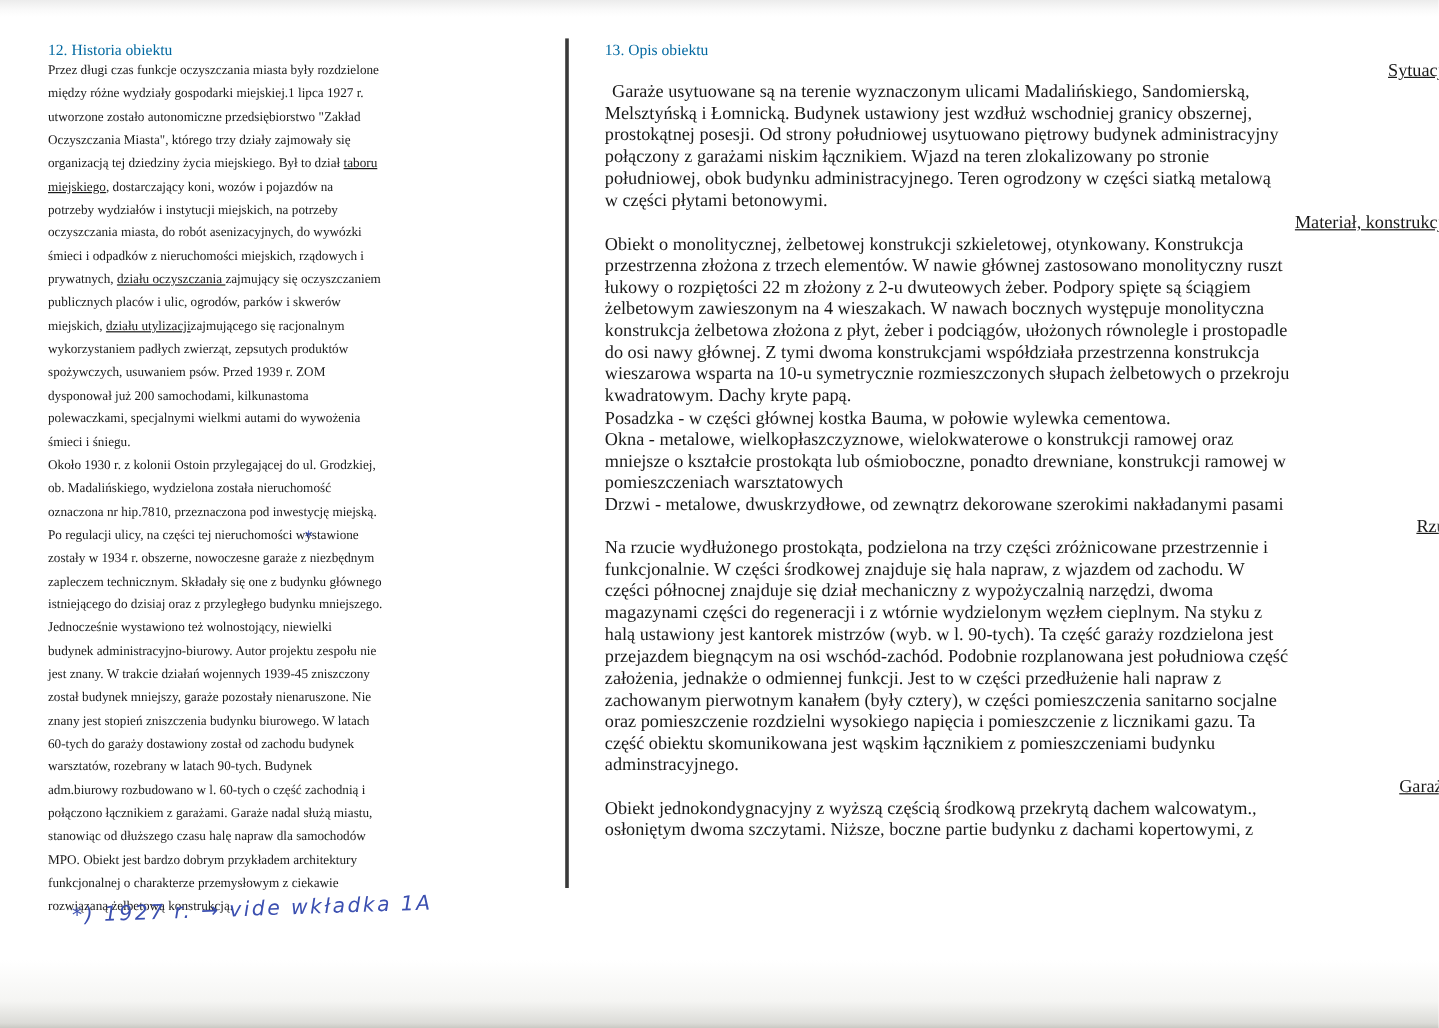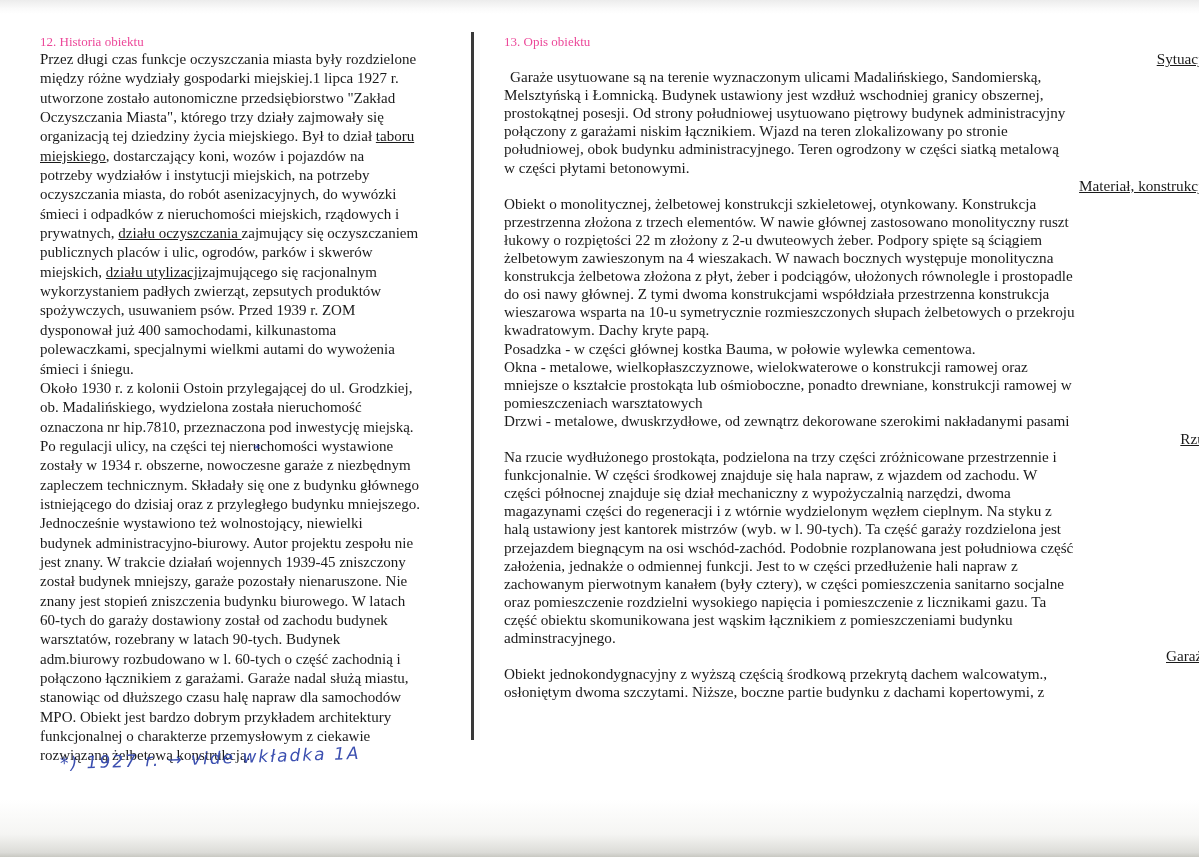--- a/index.html
+++ b/index.html
@@ -22,24 +22,24 @@
     position: absolute; left: 40px; top: 34px; width: 428px;
   }
   .col-right {
     position: absolute; left: 504px; top: 34px; width: 705px;
   }
   .divider {
     position: absolute; left: 471px; top: 32px; width: 3px; height: 708px;
     background: #3a3a3a;
   }
   .section-title {
-    font-size: 13px; line-height: 16px; margin: 0; color: #ec4899;
+    font-size: 13px; line-height: 16px; margin: 0; color: #0369a1;
   }
   .left-line {
-    font-size: 15px; line-height: 19.35px; white-space: nowrap; margin: 0;
+    font-size: 11px; line-height: 19.35px; white-space: nowrap; margin: 0;
   }
   .right-line {
     font-size: 15.2px; line-height: 18.1px; white-space: nowrap; margin: 0;
   }
   .u { text-decoration: underline; text-align: center; }
   .sub-head { text-decoration: underline; text-align: right; }
   .indent { padding-left: 6px; }
   .handnote {
     position: absolute; left: 60px; top: 748px;
     font-family: "DejaVu Sans", sans-serif; font-style: italic;
@@ -66,21 +66,21 @@
       <p class="left-line"><span>organizacją tej dziedziny życia miejskiego. Był to dział </span><span class="u">taboru</span></p>
       <p class="left-line"><span class="u">miejskiego</span><span>, dostarczający koni, wozów i pojazdów na</span></p>
       <p class="left-line"><span>potrzeby wydziałów i instytucji miejskich, na potrzeby</span></p>
       <p class="left-line"><span>oczyszczania miasta, do robót asenizacyjnych, do wywózki</span></p>
       <p class="left-line"><span>śmieci i odpadków z nieruchomości miejskich, rządowych i</span></p>
       <p class="left-line"><span>prywatnych, </span><span class="u">działu oczyszczania </span><span>zajmujący się oczyszczaniem</span></p>
       <p class="left-line"><span>publicznych placów i ulic, ogrodów, parków i skwerów</span></p>
       <p class="left-line"><span>miejskich, </span><span class="u">działu utylizacji</span><span>zajmującego się racjonalnym</span></p>
       <p class="left-line"><span>wykorzystaniem padłych zwierząt, zepsutych produktów</span></p>
       <p class="left-line"><span>spożywczych, usuwaniem psów. Przed 1939 r. ZOM</span></p>
-      <p class="left-line"><span>dysponował już 400 samochodami, kilkunastoma</span></p>
+      <p class="left-line"><span>dysponował już 200 samochodami, kilkunastoma</span></p>
       <p class="left-line"><span>polewaczkami, specjalnymi wielkmi autami do wywożenia</span></p>
       <p class="left-line"><span>śmieci i śniegu.</span></p>
       <p class="left-line"><span>Około 1930 r. z kolonii Ostoin przylegającej do ul. Grodzkiej,</span></p>
       <p class="left-line"><span>ob. Madalińskiego, wydzielona została nieruchomość</span></p>
       <p class="left-line"><span>oznaczona nr hip.7810, przeznaczona pod inwestycję miejską.</span></p>
       <p class="left-line"><span>Po regulacji ulicy, na części tej nieruchomości wystawione</span></p>
       <p class="left-line"><span>zostały w 1934 r. obszerne, nowoczesne garaże z niezbędnym</span></p>
       <p class="left-line"><span>zapleczem technicznym. Składały się one z budynku głównego</span></p>
       <p class="left-line"><span>istniejącego do dzisiaj oraz z przyległego budynku mniejszego.</span></p>
       <p class="left-line"><span>Jednocześnie wystawiono też wolnostojący, niewielki</span></p>

